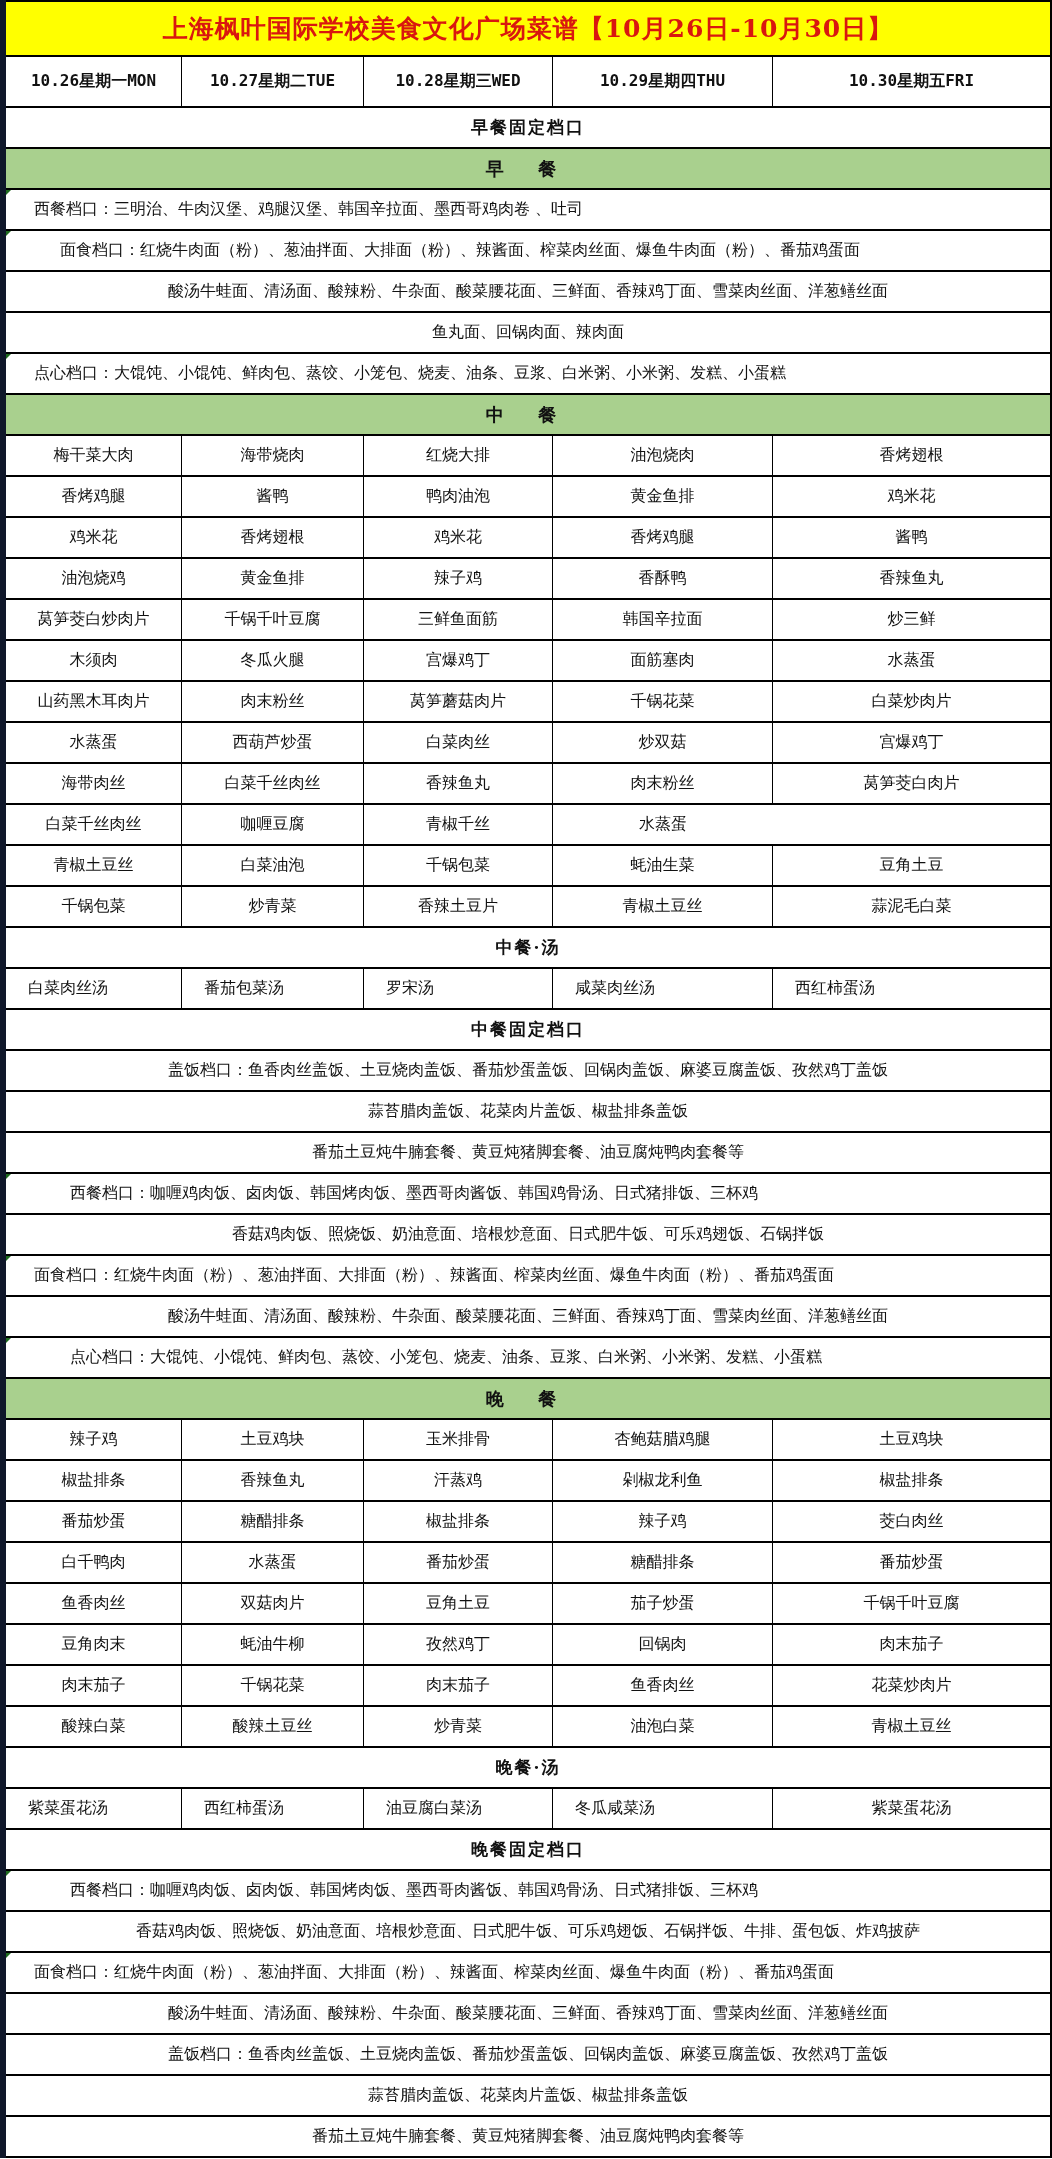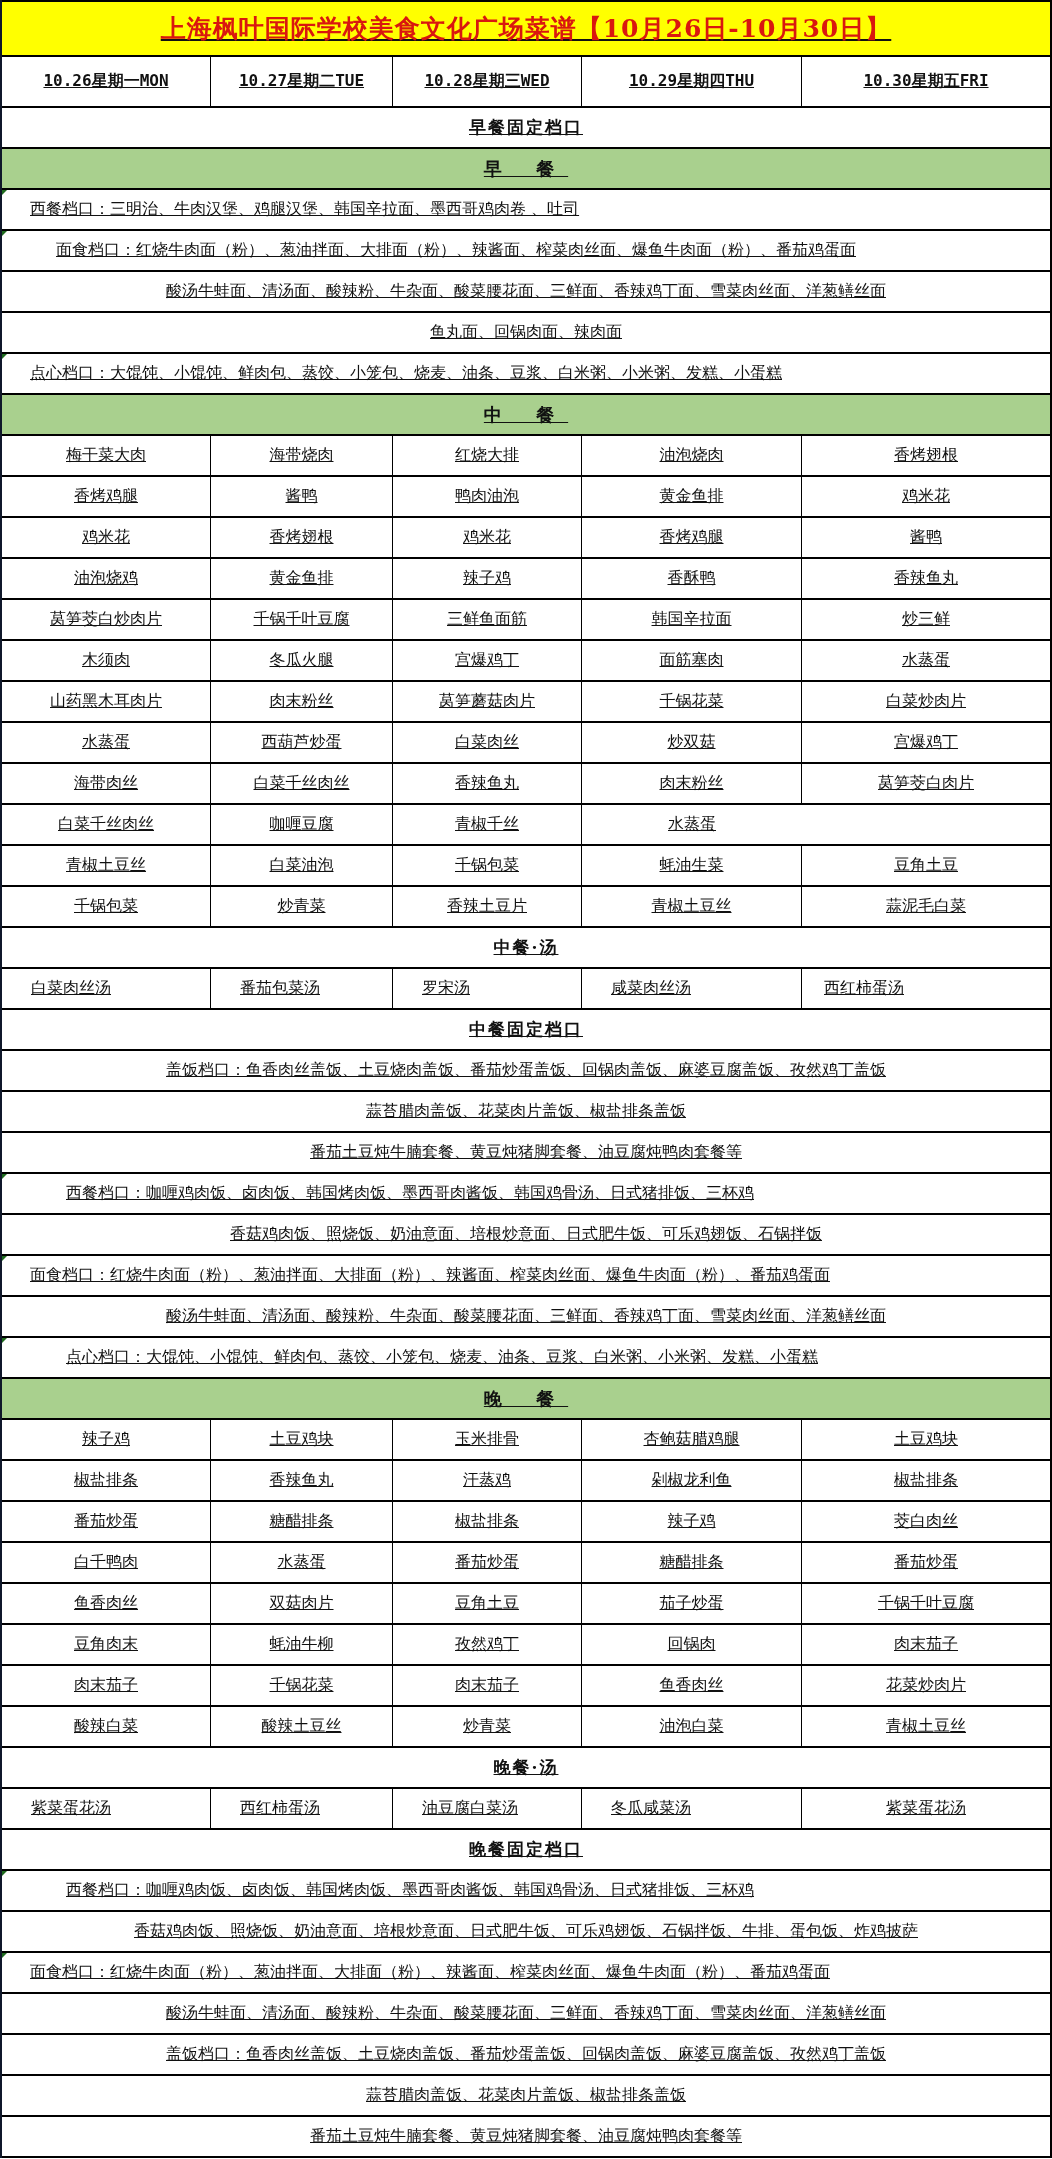--- a/index.html
+++ b/index.html
@@ -1,32 +1,32 @@
 <!DOCTYPE html>
 <html><head>
 <meta charset="utf-8">
 <style>
   html, body { margin: 0; padding: 0; background: #ffffff; }
   body { width: 1052px; height: 2159px; overflow: hidden; font-family: "DejaVu Serif", "Liberation Serif", serif; color: #111; }
-  .sheet { position: relative; width: 1052px; border-left: 2px solid #0f172a; border-right: 2px solid #000; box-sizing: border-box; text-decoration: underline; }
+  .sheet { position: relative; width: 1052px; border-left: 6px solid #0f172a; border-right: 2px solid #000; box-sizing: border-box; }
   .row { display: flex; box-sizing: border-box; border-bottom: 2px solid #000; height: 41px; align-items: stretch; }
   .title-row { height: 57px; background: #ffff00; border-top: 2px solid #000; justify-content: center; align-items: center; }
   .title { color: #d9170f; font-size: 25px; font-weight: bold; letter-spacing: 1px; }
   .date-row { height: 51px; }
   .cell { box-sizing: border-box; display: flex; align-items: center; justify-content: center; font-size: 16px; border-right: 1px solid #000; white-space: nowrap; overflow: hidden; }
   .cell:last-child { border-right: none; }
-  .c1 { width: 209px; } .c2 { width: 182px; } .c3 { width: 189px; } .c4 { width: 220px; } .c5 { flex: 1; }
+  .c1 { width: 176px; } .c2 { width: 182px; } .c3 { width: 189px; } .c4 { width: 220px; } .c5 { flex: 1; }
   .date-cell { font-family: "DejaVu Sans Mono", "Liberation Mono", monospace; font-weight: bold; font-size: 16px; }
   .section-row { background: #a9d08e; justify-content: center; align-items: center; font-size: 18px; font-weight: bold; letter-spacing: 14px; }
   .sub-row { justify-content: center; align-items: center; font-size: 17px; font-weight: bold; letter-spacing: 2px; }
   .text-row { align-items: center; font-size: 16px; white-space: nowrap; overflow: hidden; position: relative; }
   .text-row.left { padding-left: 28px; }
   .text-row.center { justify-content: center; }
   .text-row .mark { position: absolute; left: 0; top: 0; width: 0; height: 0; border-top: 5px solid #1f6b1f; border-right: 5px solid transparent; }
-  .soup .cell { justify-content: flex-start; padding-left: 29px; }
+  .soup .cell { justify-content: flex-start; padding-left: 22px; }
   .soup .cell.c5 { justify-content: flex-start; padding-left: 22px; }
   .soup.dinner .cell.c5 { justify-content: center; padding-left: 0; }
 </style>
 </head>
 <body>
 
 <div class="sheet">
 
   <div class="row title-row">
     <span class="title">上海枫叶国际学校美食文化广场菜谱【10月26日-10月30日】</span>

